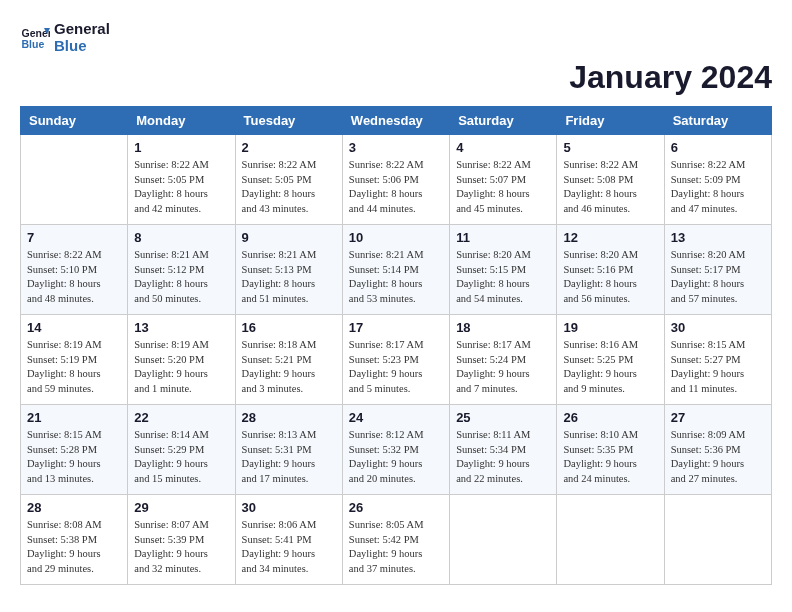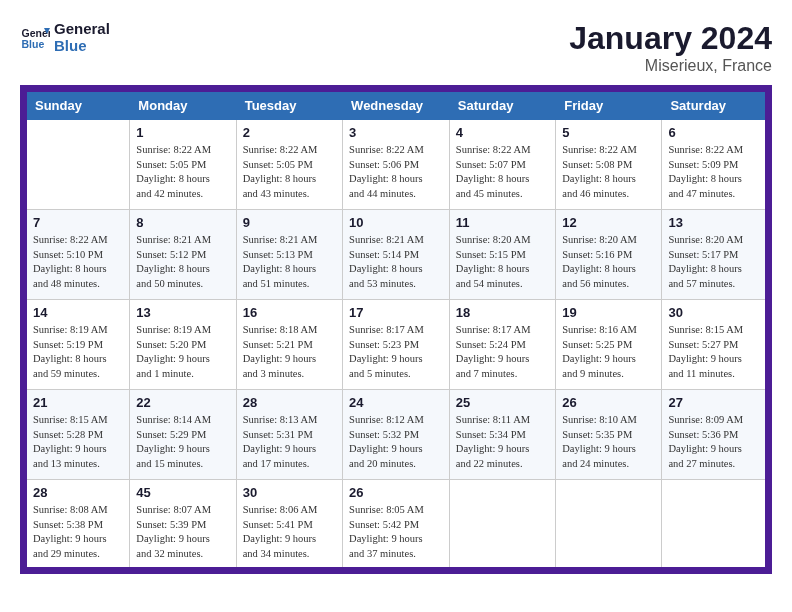--- a/index.html
+++ b/index.html
@@ -20,34 +20,35 @@
       display: flex;
       align-items: center;
       gap: 4px;
     }
     .logo-icon {
       width: 30px;
       height: 30px;
     }
     .title-block {
       text-align: right;
+      margin-top: 39px;
     }
     .month-title {
       font-size: 32px;
       font-weight: bold;
       color: #1a1a2e;
     }
     .location {
       font-size: 16px;
       color: #555;
     }
     .calendar {
       width: 100%;
       border-collapse: collapse;
-      border: 7px solid #4c1d95;
+      border: 1px solid #4c1d95;
     }
     .calendar th {
       background-color: #2e6db4;
       color: #fff;
       font-size: 13px;
       font-weight: bold;
       padding: 6px 8px;
       text-align: left;
       border: 1px solid #2e6db4;
     }
@@ -91,21 +92,20 @@
       <text x="2" y="34" font-size="14" font-weight="bold" fill="#2e6db4">Blue</text>
       <polygon points="32,8 40,8 36,16" fill="#2e6db4"></polygon>
     </svg>
     <div>
       <div style="font-size:15px;font-weight:bold;color:#1a1a2e;">General</div>
       <div style="font-size:15px;font-weight:bold;color:#2e6db4;">Blue</div>
     </div>
   </div>
   <div class="title-block">
     <div class="month-title">January 2024</div>
-    <div class="location">Miserieux, France</div>
   </div>
 </div>
 
 <table class="calendar">
   <thead>
     <tr>
     <th>Sunday</th>
         <th>Monday</th>
         <th>Tuesday</th>
         <th>Wednesday</th>
@@ -231,21 +231,21 @@
           <div class="day-num">27</div>
           <div class="day-info">Sunrise: 8:09 AM<br>Sunset: 5:36 PM<br>Daylight: 9 hours<br>and 27 minutes.</div>
         </td>
       </tr>
       <tr class="week-row">
         <td>
           <div class="day-num">28</div>
           <div class="day-info">Sunrise: 8:08 AM<br>Sunset: 5:38 PM<br>Daylight: 9 hours<br>and 29 minutes.</div>
         </td>
         <td>
-          <div class="day-num">45</div>
+          <div class="day-num">29</div>
           <div class="day-info">Sunrise: 8:07 AM<br>Sunset: 5:39 PM<br>Daylight: 9 hours<br>and 32 minutes.</div>
         </td>
         <td>
           <div class="day-num">30</div>
           <div class="day-info">Sunrise: 8:06 AM<br>Sunset: 5:41 PM<br>Daylight: 9 hours<br>and 34 minutes.</div>
         </td>
         <td>
           <div class="day-num">26</div>
           <div class="day-info">Sunrise: 8:05 AM<br>Sunset: 5:42 PM<br>Daylight: 9 hours<br>and 37 minutes.</div>
         </td>

